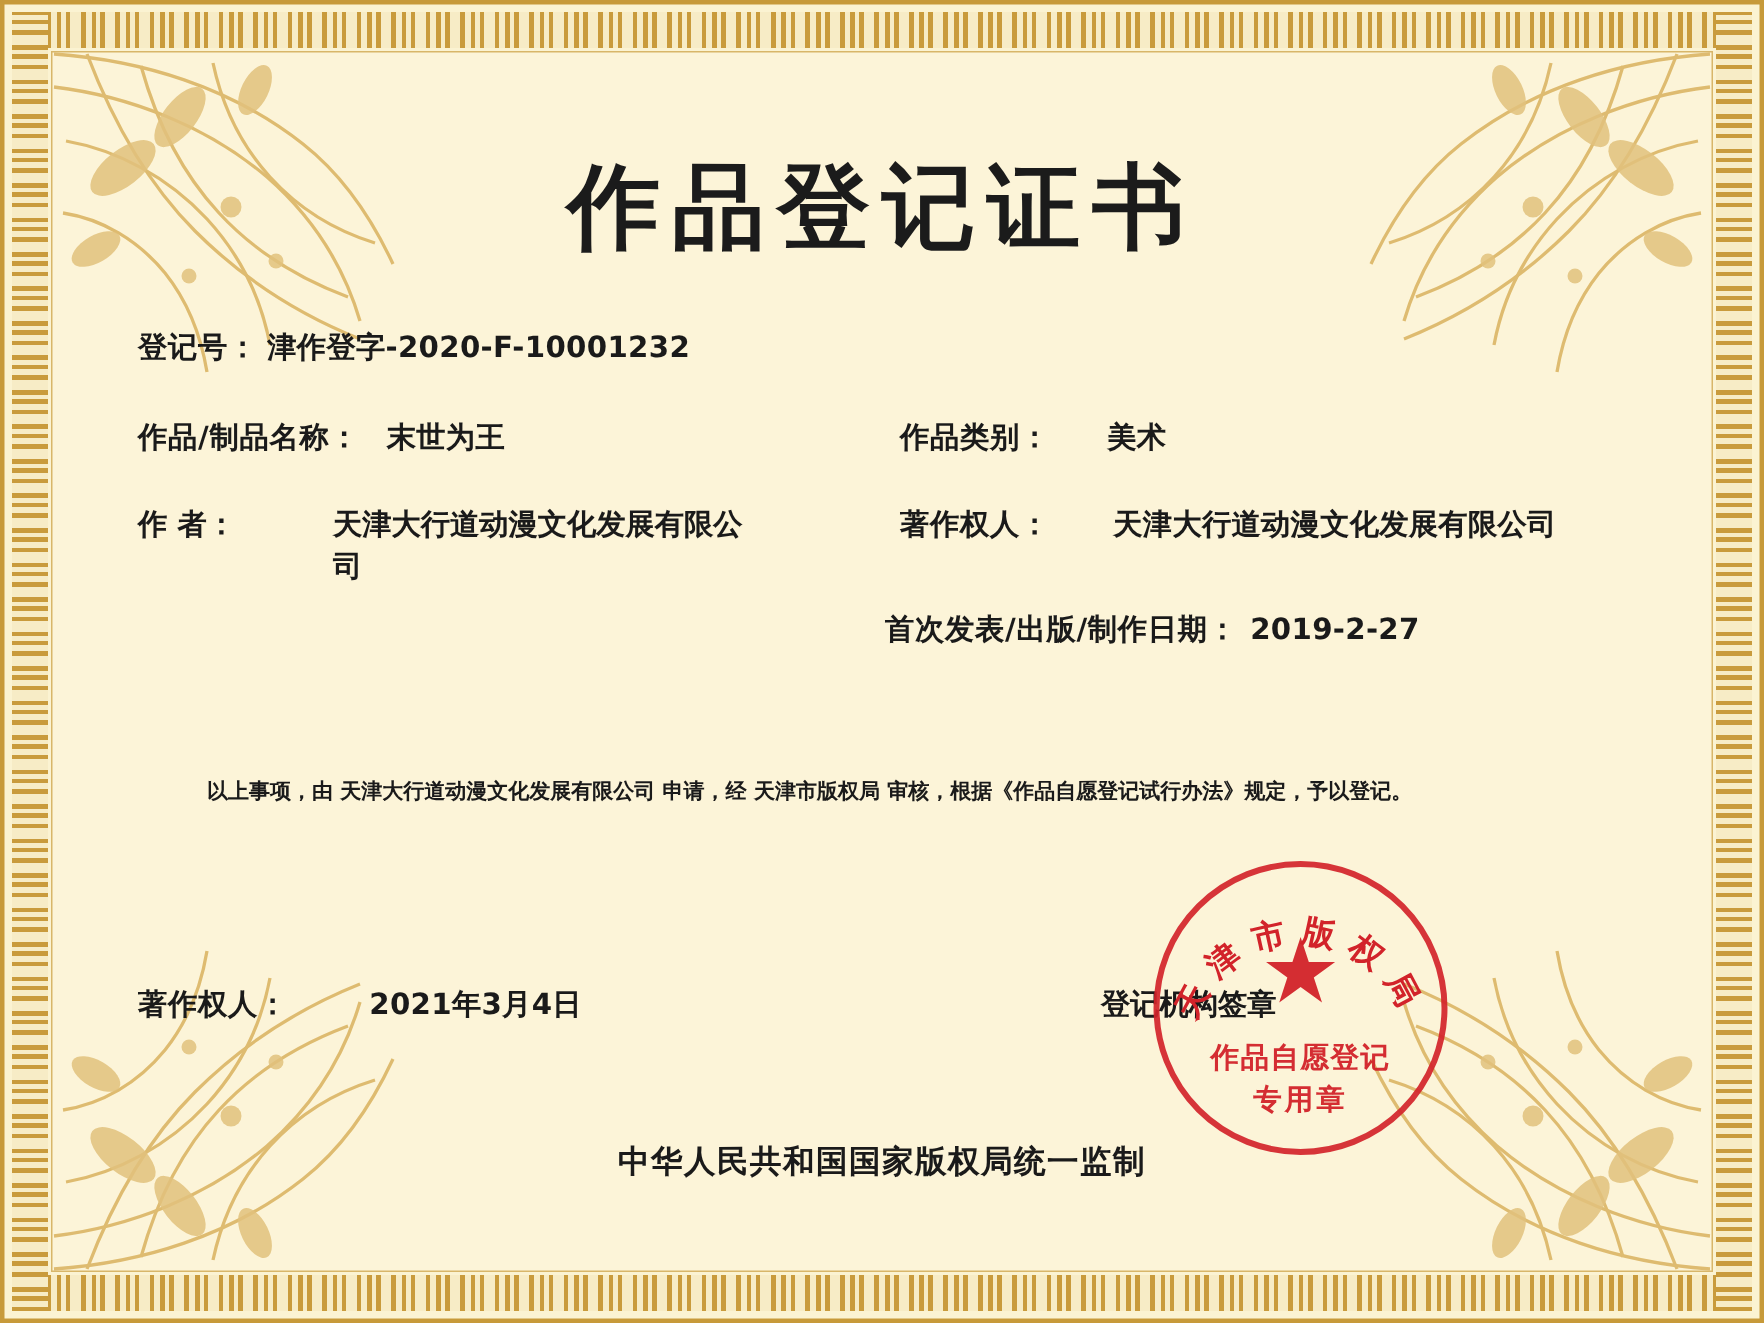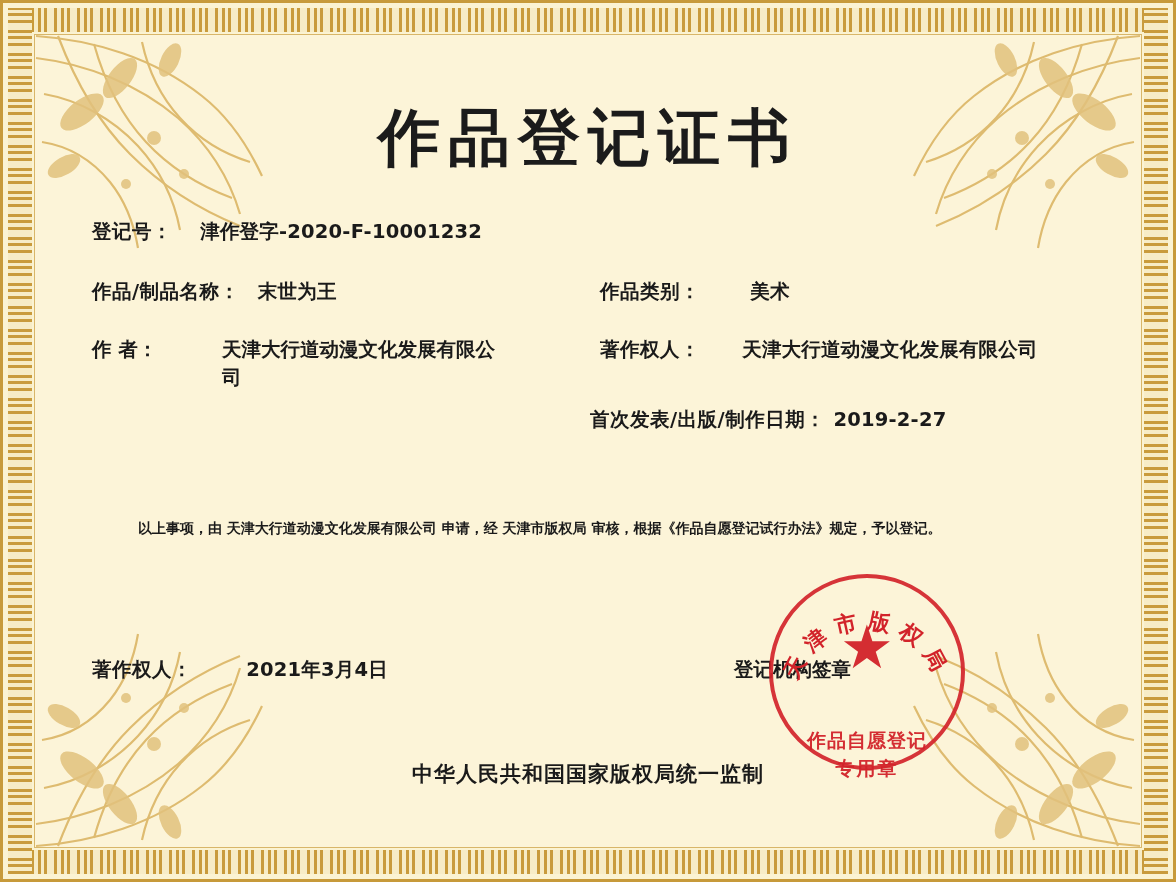--- a/index.html
+++ b/index.html
@@ -106,27 +106,27 @@
   }
   .label {
     font-weight: bold;
     letter-spacing: 0.5px;
   }
   .value {
     font-weight: bold;
     letter-spacing: 0.2px;
   }
   .field-reg-no { left: 58px; top: 184px; }
-  .field-reg-no .value { margin-left: 22px; }
+  .field-reg-no .value { }
 
   .field-work-name { left: 58px; top: 244px; }
   .field-work-name .value { margin-left: 12px; }
 
   .field-category { left: 566px; top: 244px; }
-  .field-category .value { margin-left: 44px; }
+  .field-category .value { margin-left: 32px; }
 
   .field-author { left: 58px; top: 302px; width: 420px; white-space: normal; }
   .author-grid { display: flex; }
   .author-grid .lbl { width: 130px; flex: 0 0 130px; font-weight: bold; }
   .author-grid .val { font-weight: bold; line-height: 1.45; }
 
   .field-owner { left: 566px; top: 302px; }
   .field-owner .value { margin-left: 36px; }
 
   .field-created { left: 58px; top: 372px; }
@@ -194,21 +194,20 @@
     opacity: 0.95;
   }
   .seal-line1, .seal-line2 {
     position: absolute;
     width: 196px;
     text-align: center;
     color: #d2232a;
     font-family: "DejaVu Serif", "Liberation Serif", serif;
     font-weight: bold;
     opacity: 0.95;
-    margin-top: 36px;
   }
   .seal-line1 { top: 118px; font-size: 19px; letter-spacing: 1px; }
   .seal-line2 { top: 146px; font-size: 19px; letter-spacing: 2px; }
 </style>
 </head>
 <body>
 
 <div class="page">
 
   <div class="outer-frame"></div>

